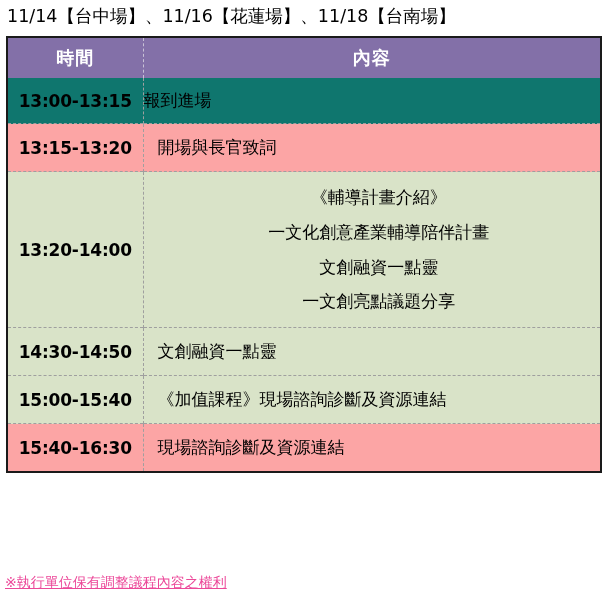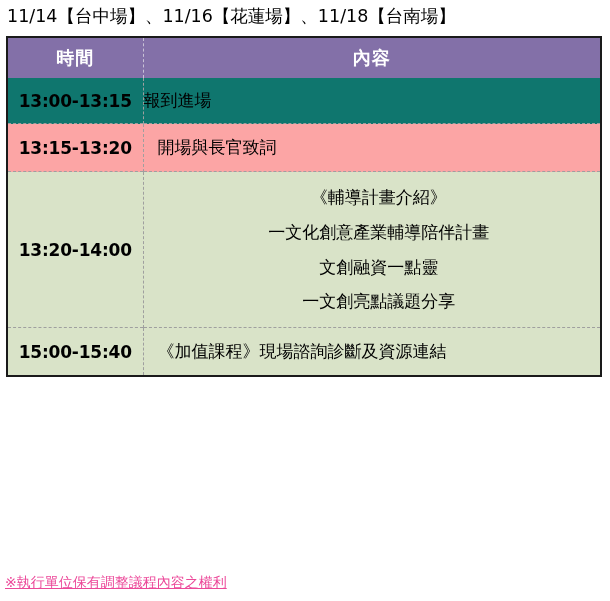--- a/index.html
+++ b/index.html
@@ -177,26 +177,34 @@
           <span class="topic-lines">
             <span class="tline">《輔導計畫介紹》</span>
             <span class="tline">一文化創意產業輔導陪伴計畫</span>
             <span class="tline">文創融資一點靈</span>
             <span class="tline">一文創亮點議題分享</span>
           </span>
         </td>
       </tr>
 
 
+      <tr class="tone-green h-medium">
+        <td class="cell-time">14:30-14:50</td>
+        <td class="cell-topic">文創融資一點靈</td>
+      </tr>
 
 
       <tr class="tone-green h-medium">
         <td class="cell-time">15:00-15:40</td>
         <td class="cell-topic">《加值課程》現場諮詢診斷及資源連結</td>
       </tr>
 
+      <tr class="tone-ivory h-medium">
+        <td class="cell-time">15:40-16:30</td>
+        <td class="cell-topic">現場諮詢診斷及資源連結</td>
+      </tr>
 
     </tbody>
   </table>
 
   <div class="doc-footnote">※執行單位保有調整議程內容之權利</div>
 
 </div>
 
 </body></html>

